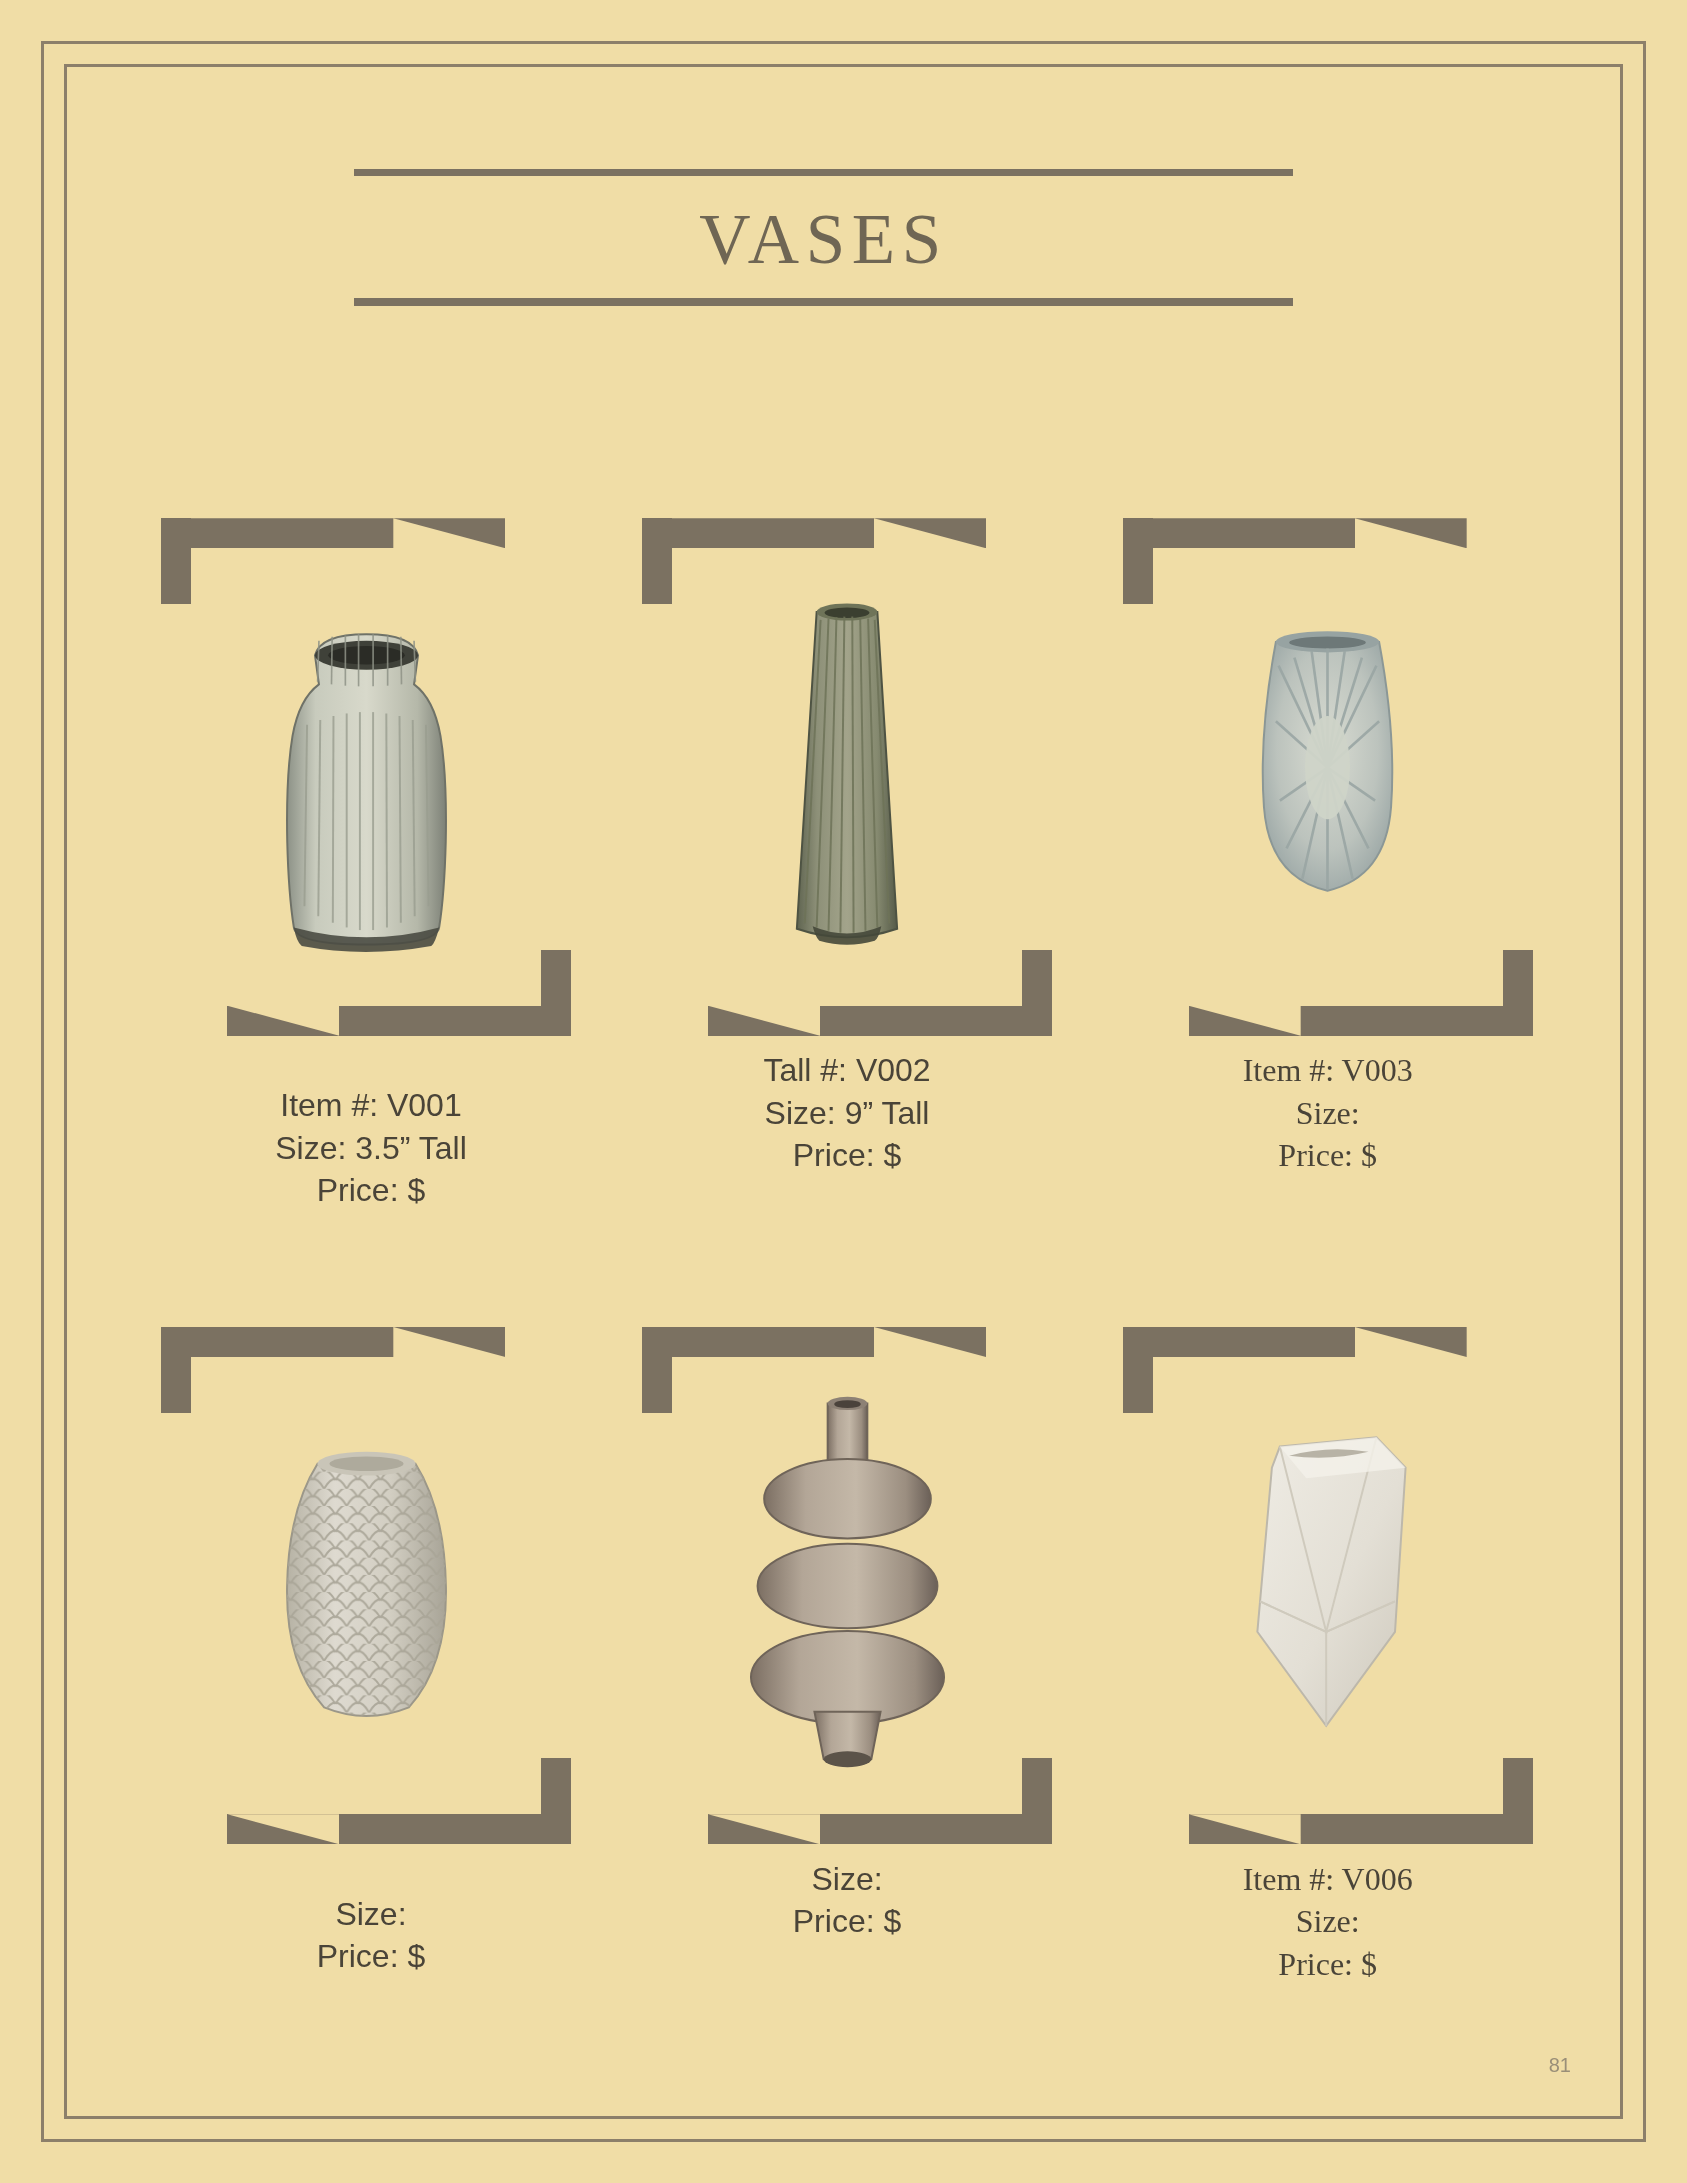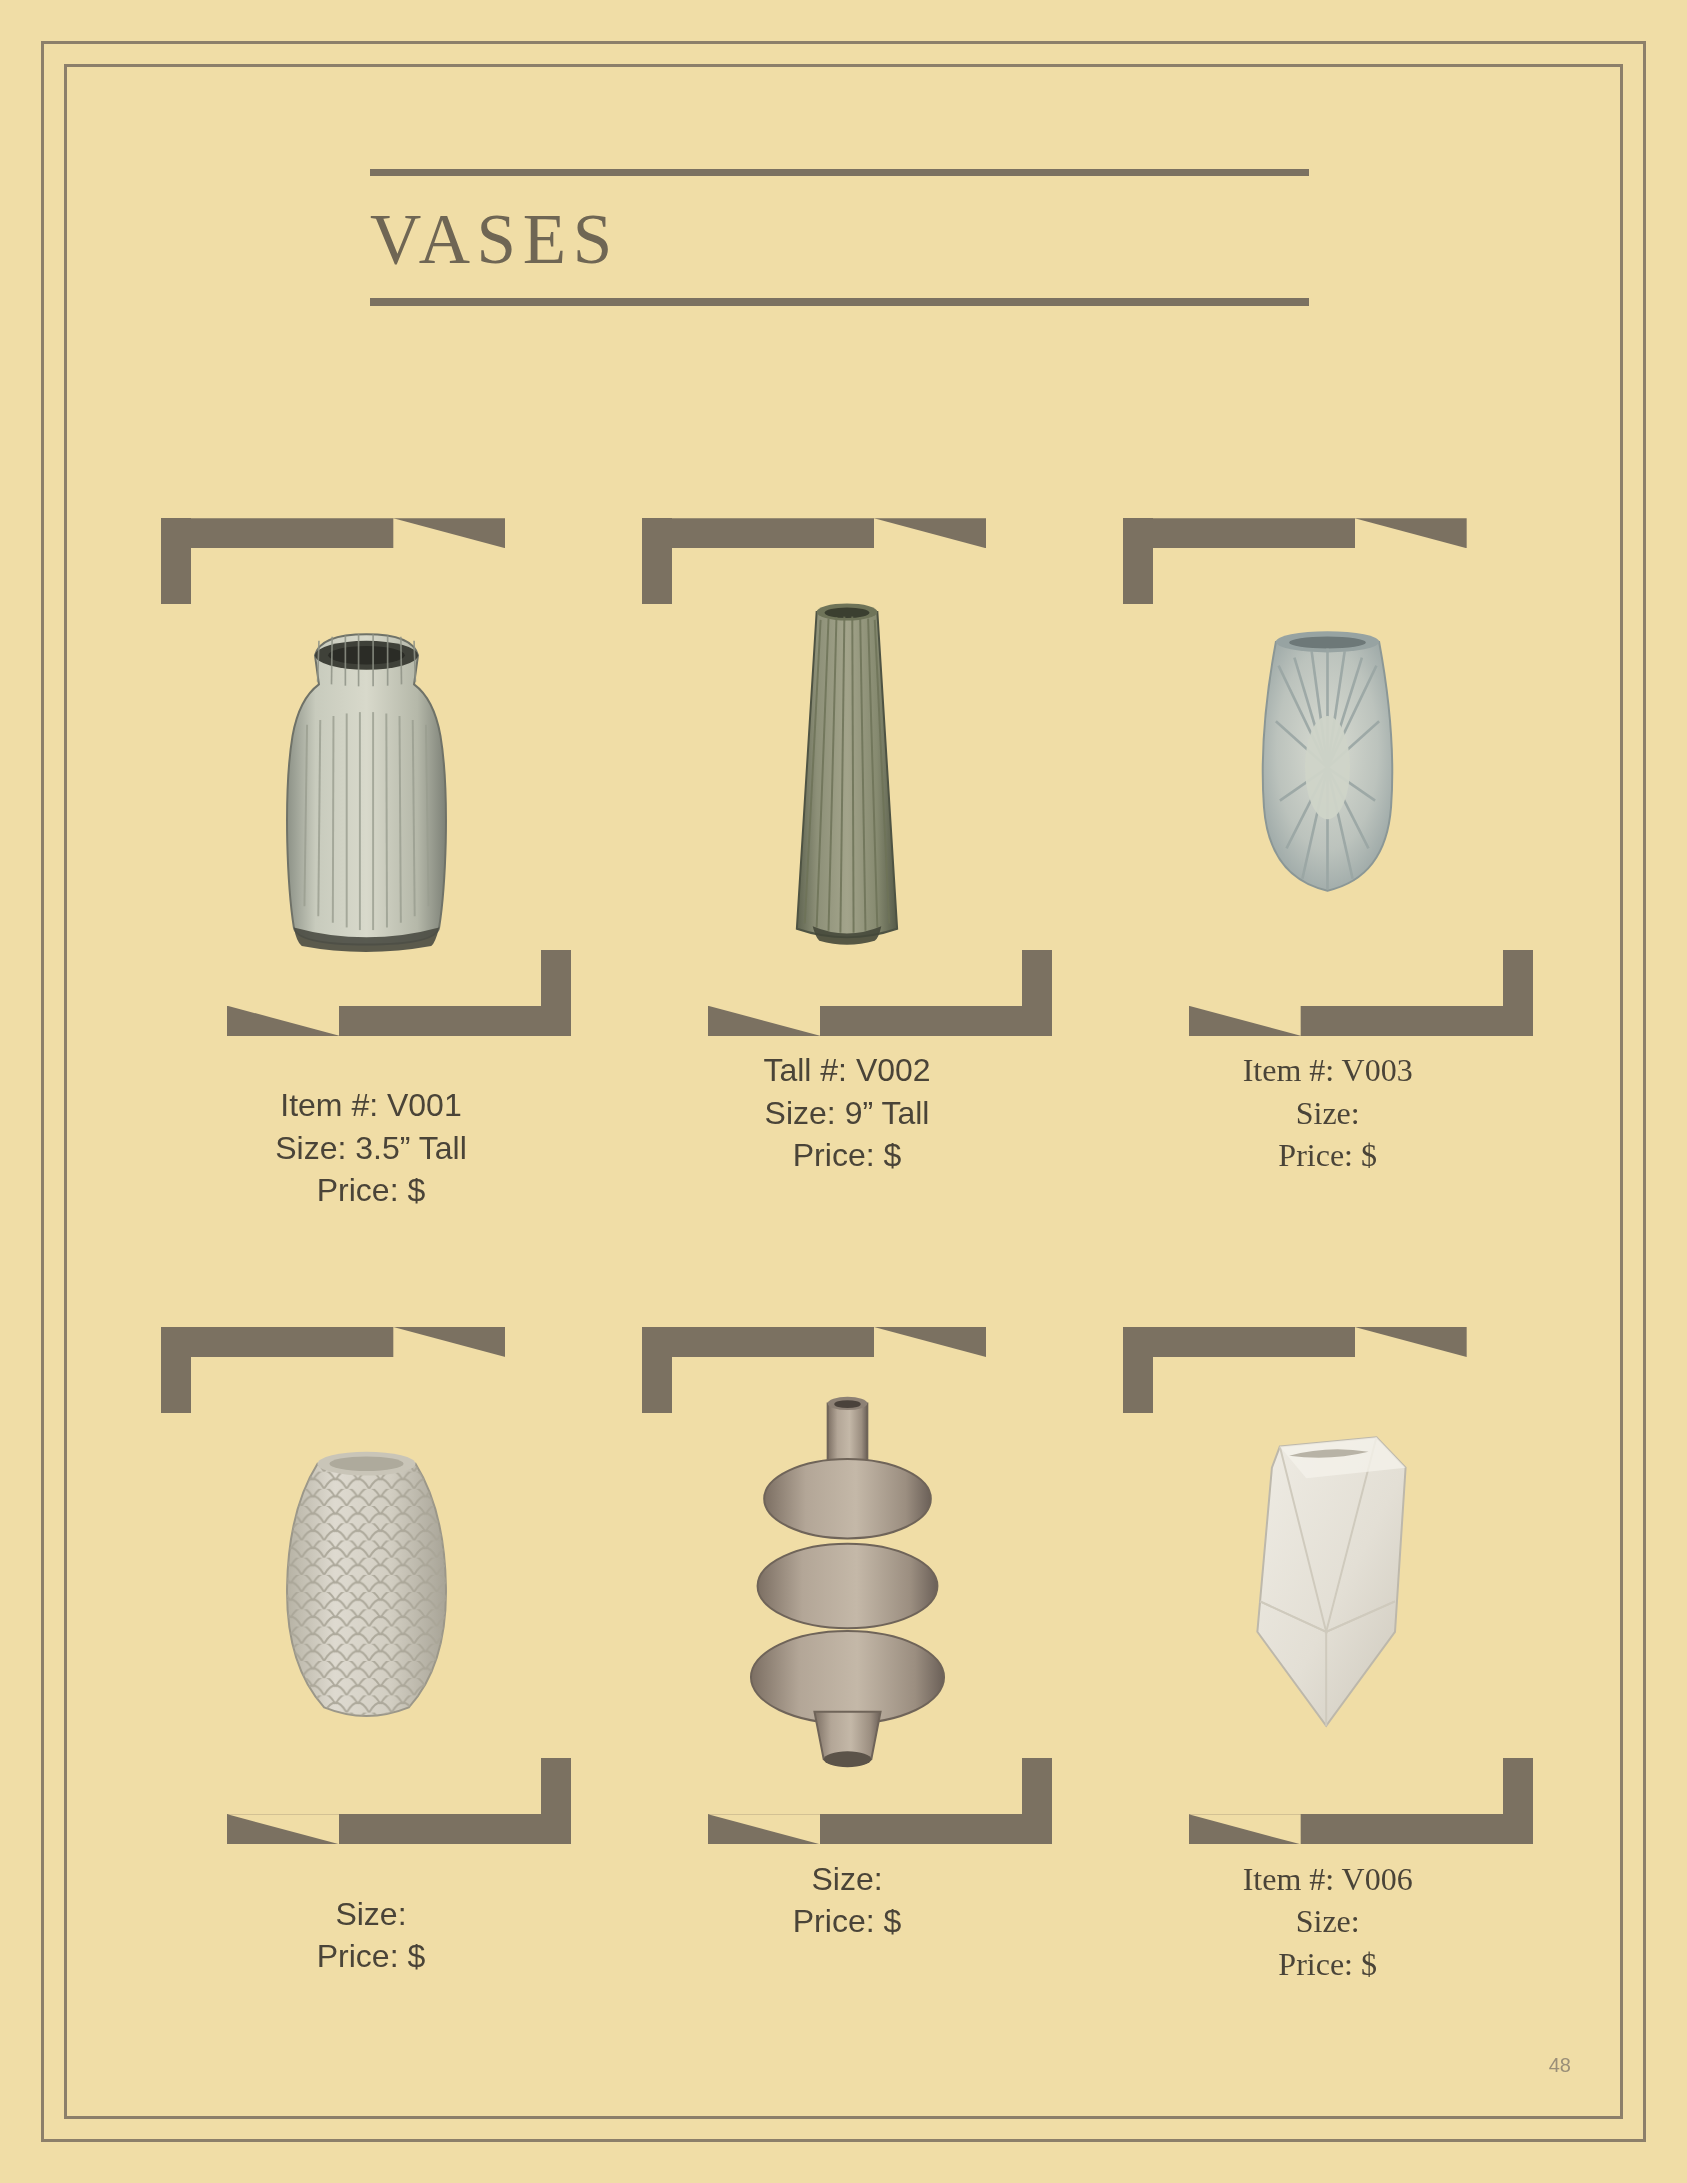--- a/index.html
+++ b/index.html
@@ -41,24 +41,24 @@
     right: 64px;
     bottom: 64px;
     border: 3.3px solid #8c7f6a;
     box-sizing: border-box;
     pointer-events: none;
   }
 
   
   .title-block {
     position: absolute;
-    left: 370px;
+    left: 354px;
     top: 169px;
     width: 939px;
-    text-align: left;
+    text-align: center;
   }
   .title-rule {
     height: 7.3px;
     background: #7b7161;
     width: 939px;
   }
   .title-text {
     font-family: "Liberation Serif", serif;
     font-size: 71px;
     letter-spacing: 6.6px;
@@ -466,15 +466,15 @@
         </div>
         <div class="caption">
           <div>Item #: V006</div>
           <div>Size:</div>
           <div>Price: $</div>
         </div>
       </div>
     </div>
   </div>
 
-  <div class="page-number">48</div>
+  <div class="page-number">81</div>
 </div>
 
 
 </body></html>

